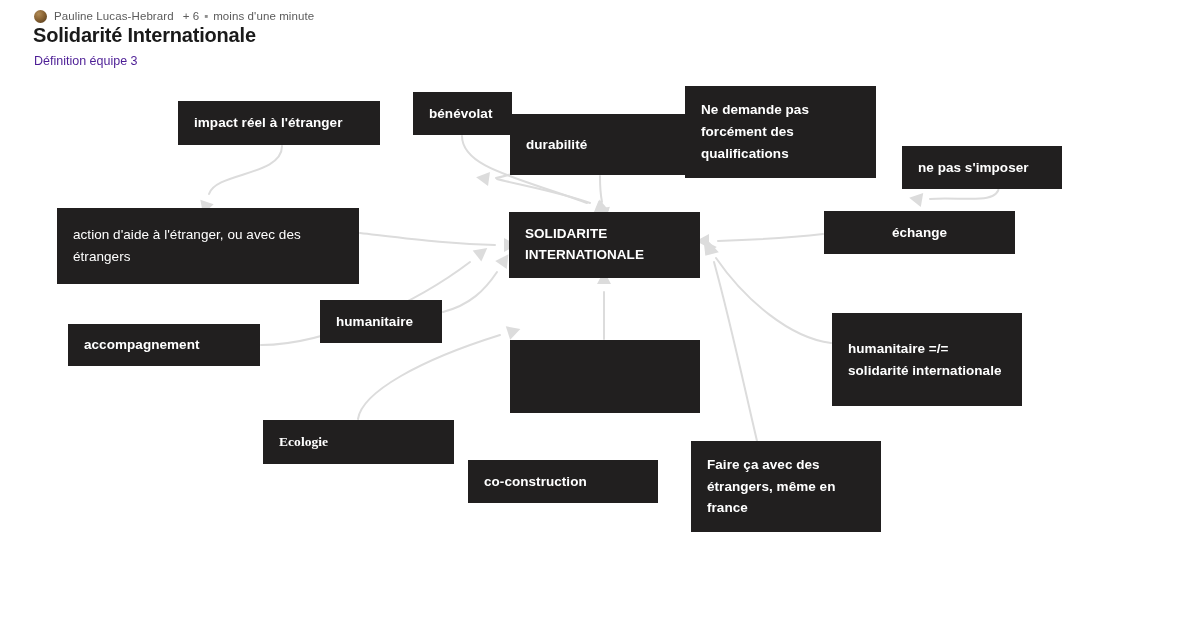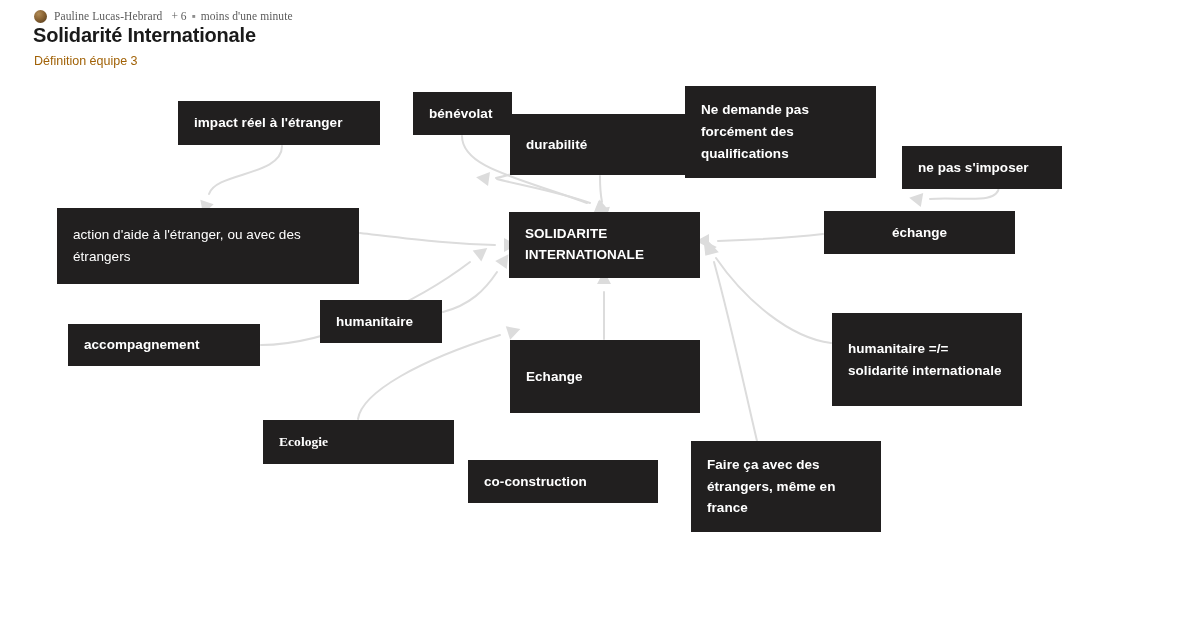--- a/index.html
+++ b/index.html
@@ -24,21 +24,20 @@
     padding: 0;
   }
   #byline {
     position: absolute;
     left: 34px;
     top: 8px;
     display: flex;
     align-items: center;
     height: 16px;
     white-space: nowrap;
-    font-family: Liberation Serif, serif;
   }
   #avatar {
     width: 13px;
     height: 13px;
     border-radius: 50%;
     background: radial-gradient(circle at 35% 30%, #b08a55 0%, #8a6434 45%, #4a3318 100%);
     margin-right: 7px;
     flex: 0 0 auto;
   }
   .byline-text {
@@ -63,21 +62,21 @@
     font-size: 20px;
     font-weight: bold;
     color: #1a1a1a;
     letter-spacing: -0.2px;
   }
   #page-subtitle {
     position: absolute;
     left: 34px;
     top: 54px;
     font-size: 12.5px;
-    color: #a16207;
+    color: #4c1d95;
   }
 
   
   #canvas {
     position: absolute;
     left: 0; top: 0;
     width: 1200px;
     height: 622px;
   }
   #edges {
@@ -197,21 +196,20 @@
       <div class="node" style="left: 320px; top: 300px; width: 122px; height: 43px;">
         <span class="t-bold">humanitaire</span>
       </div>
       <div class="node" style="left: 68px; top: 324px; width: 192px; height: 42px;">
         <span class="t-bold">accompagnement</span>
       </div>
       <div class="node" style="left: 832px; top: 313px; width: 190px; height: 93px;">
         <span class="t-bold">humanitaire =/= solidarité internationale</span>
       </div>
       <div class="node" style="left: 510px; top: 340px; width: 190px; height: 73px;">
-        <span class="t-bold">Echange</span>
       </div>
       <div class="node" style="left: 263px; top: 420px; width: 191px; height: 44px; font-family: Liberation Serif, serif;">
         <span class="t-bold">Ecologie</span>
       </div>
       <div class="node" style="left: 468px; top: 460px; width: 190px; height: 43px; justify-content: center;">
         <span class="t-bold">co-construction</span>
       </div>
       <div class="node" style="left: 691px; top: 441px; width: 190px; height: 91px;">
         <span class="t-bold">Faire ça avec des étrangers, même en france</span>
       </div>

